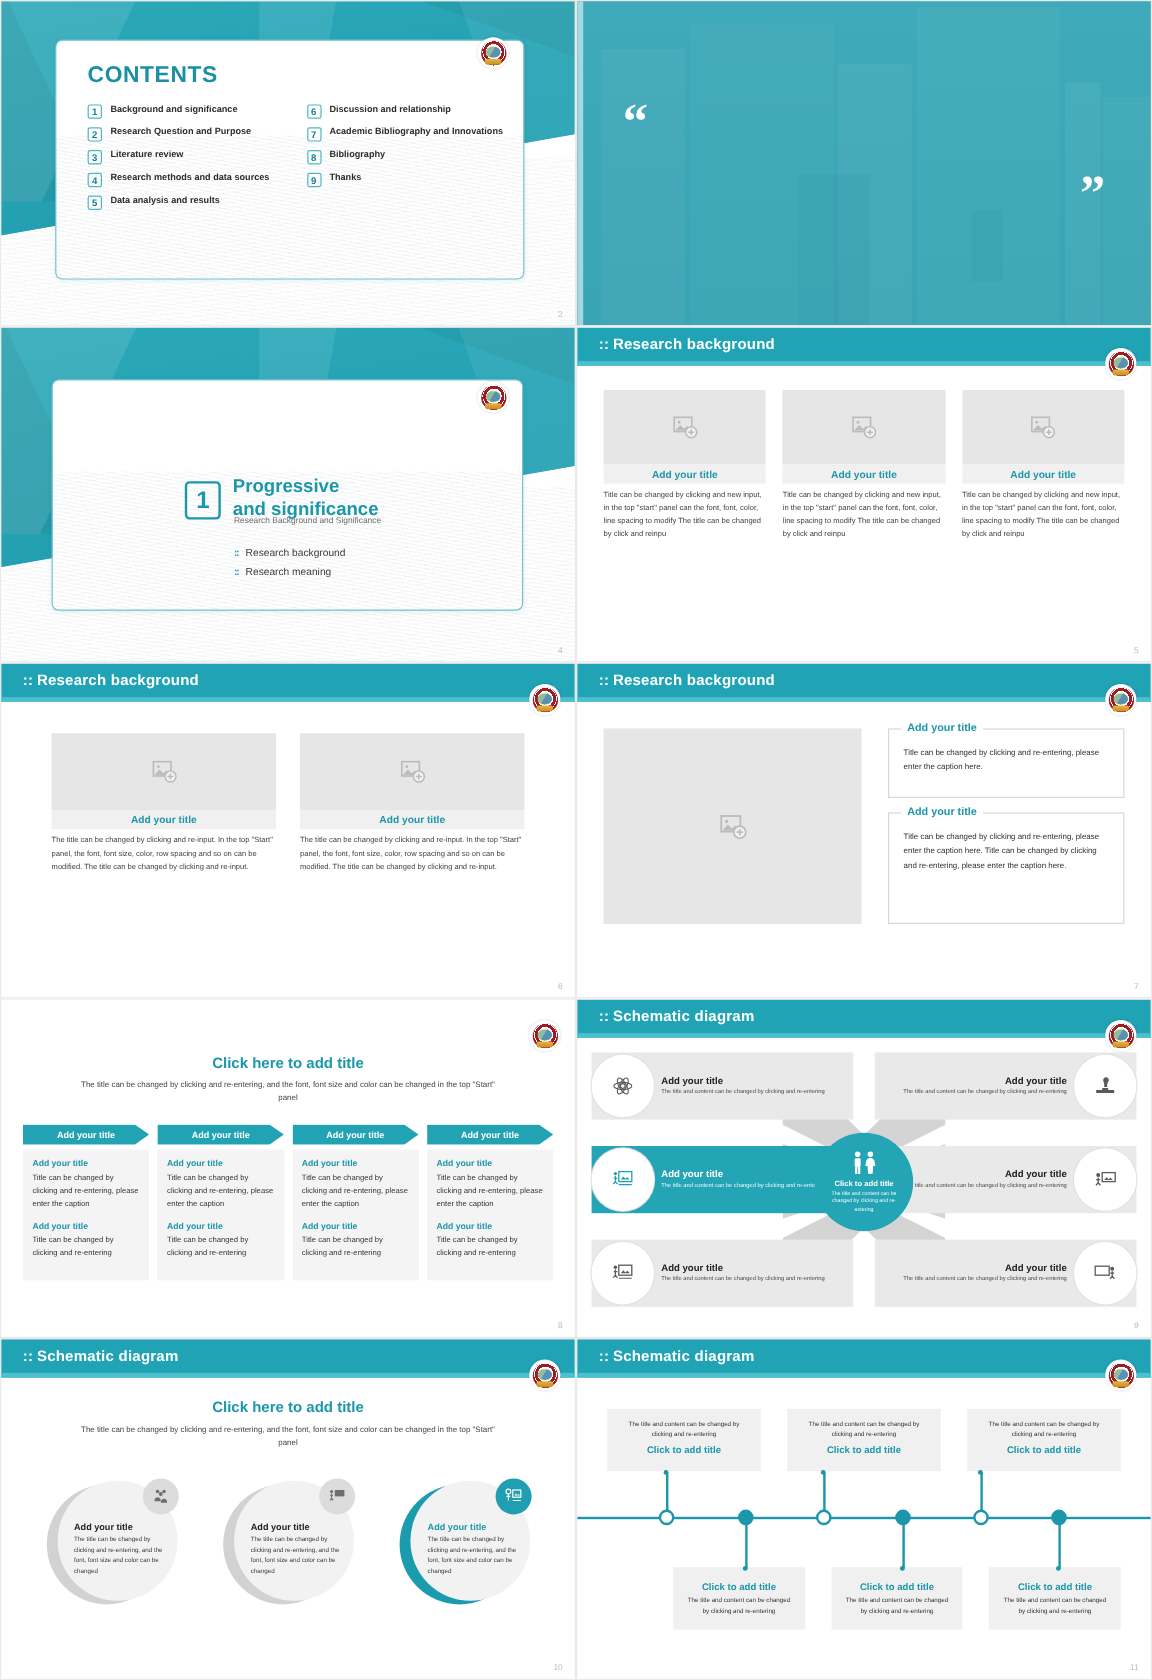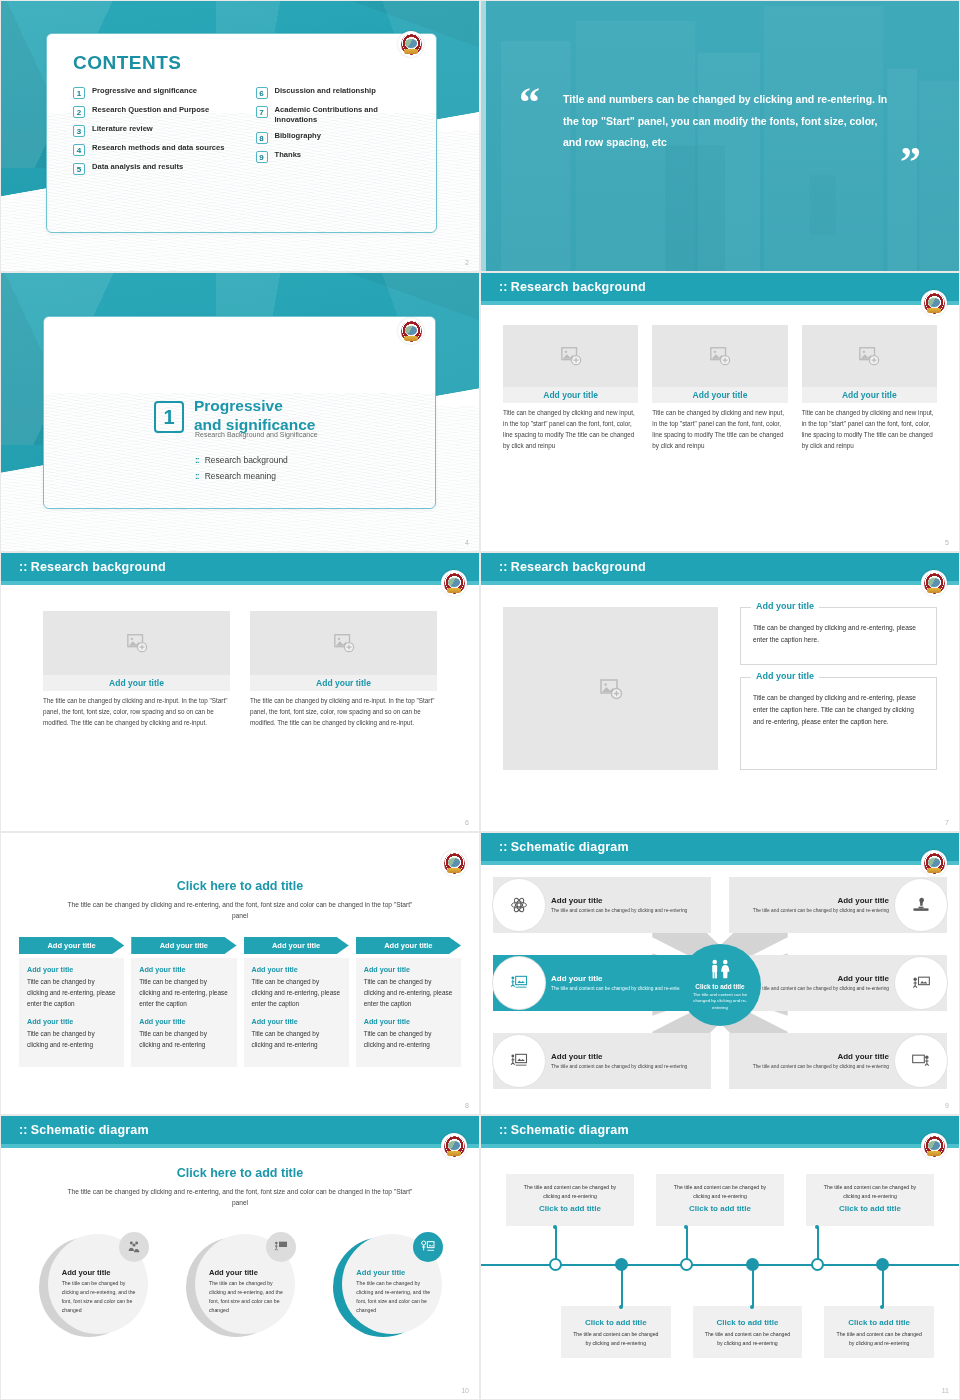--- a/index.html
+++ b/index.html
@@ -280,21 +280,21 @@
   <div class="slide">
     <div class="tealbg"></div>
     <div class="wavebg"></div>
     <div class="card" style="left:45px; top:32px; right:42px; bottom:38px;">
       <div class="cardwave"></div>
       <div class="contents-title">CONTENTS</div>
       <div class="toc">
         <div class="toc-col">
           <div class="toc-item">
               <span class="toc-num">1</span>
-              <span class="toc-label">Progressive and significance</span>
+              <span class="toc-label">Background and significance</span>
             </div>
           <div class="toc-item">
               <span class="toc-num">2</span>
               <span class="toc-label">Research Question and Purpose</span>
             </div>
           <div class="toc-item">
               <span class="toc-num">3</span>
               <span class="toc-label">Literature review</span>
             </div>
           <div class="toc-item">
@@ -306,21 +306,21 @@
               <span class="toc-label">Data analysis and results</span>
             </div>
         </div>
         <div class="toc-col">
           <div class="toc-item">
               <span class="toc-num">6</span>
               <span class="toc-label">Discussion and relationship</span>
             </div>
           <div class="toc-item">
               <span class="toc-num">7</span>
-              <span class="toc-label">Academic Contributions and Innovations</span>
+              <span class="toc-label">Academic Bibliography and Innovations</span>
             </div>
           <div class="toc-item">
               <span class="toc-num">8</span>
               <span class="toc-label">Bibliography</span>
             </div>
           <div class="toc-item">
               <span class="toc-num">9</span>
               <span class="toc-label">Thanks</span>
             </div>
         </div>
@@ -342,21 +342,20 @@
           <rect x="284" y="5" width="120" height="267" fill="#ffffff" opacity=".2"></rect>
           <rect x="408" y="68" width="30" height="204" fill="#ffffff" opacity=".3"></rect>
           <rect x="440" y="80" width="40" height="192" fill="#ffffff" opacity=".22"></rect>
           <rect x="185" y="145" width="60" height="127" fill="#0b5a66" opacity=".25"></rect>
           <rect x="330" y="175" width="26" height="60" fill="#0b5a66" opacity=".2"></rect>
         </svg>
       </div>
       <div class="leftbar"></div>
       <div class="qmark open">“</div>
       <div class="qmark close">”</div>
-      <div class="quotetext">Title and numbers can be changed by clicking and re-entering. In the top "Start" panel, you can modify the fonts, font size, color, and row spacing, etc</div>
     </div>
   </div>
 
   <div class="slide">
     <div class="tealbg"></div>
     <div class="wavebg"></div>
     <div class="card" style="left:42px; top:43px; right:43px; bottom:42px;">
       <div class="cardwave"></div>
       <div class="sec-num">1</div>
       <div class="sec-title">

